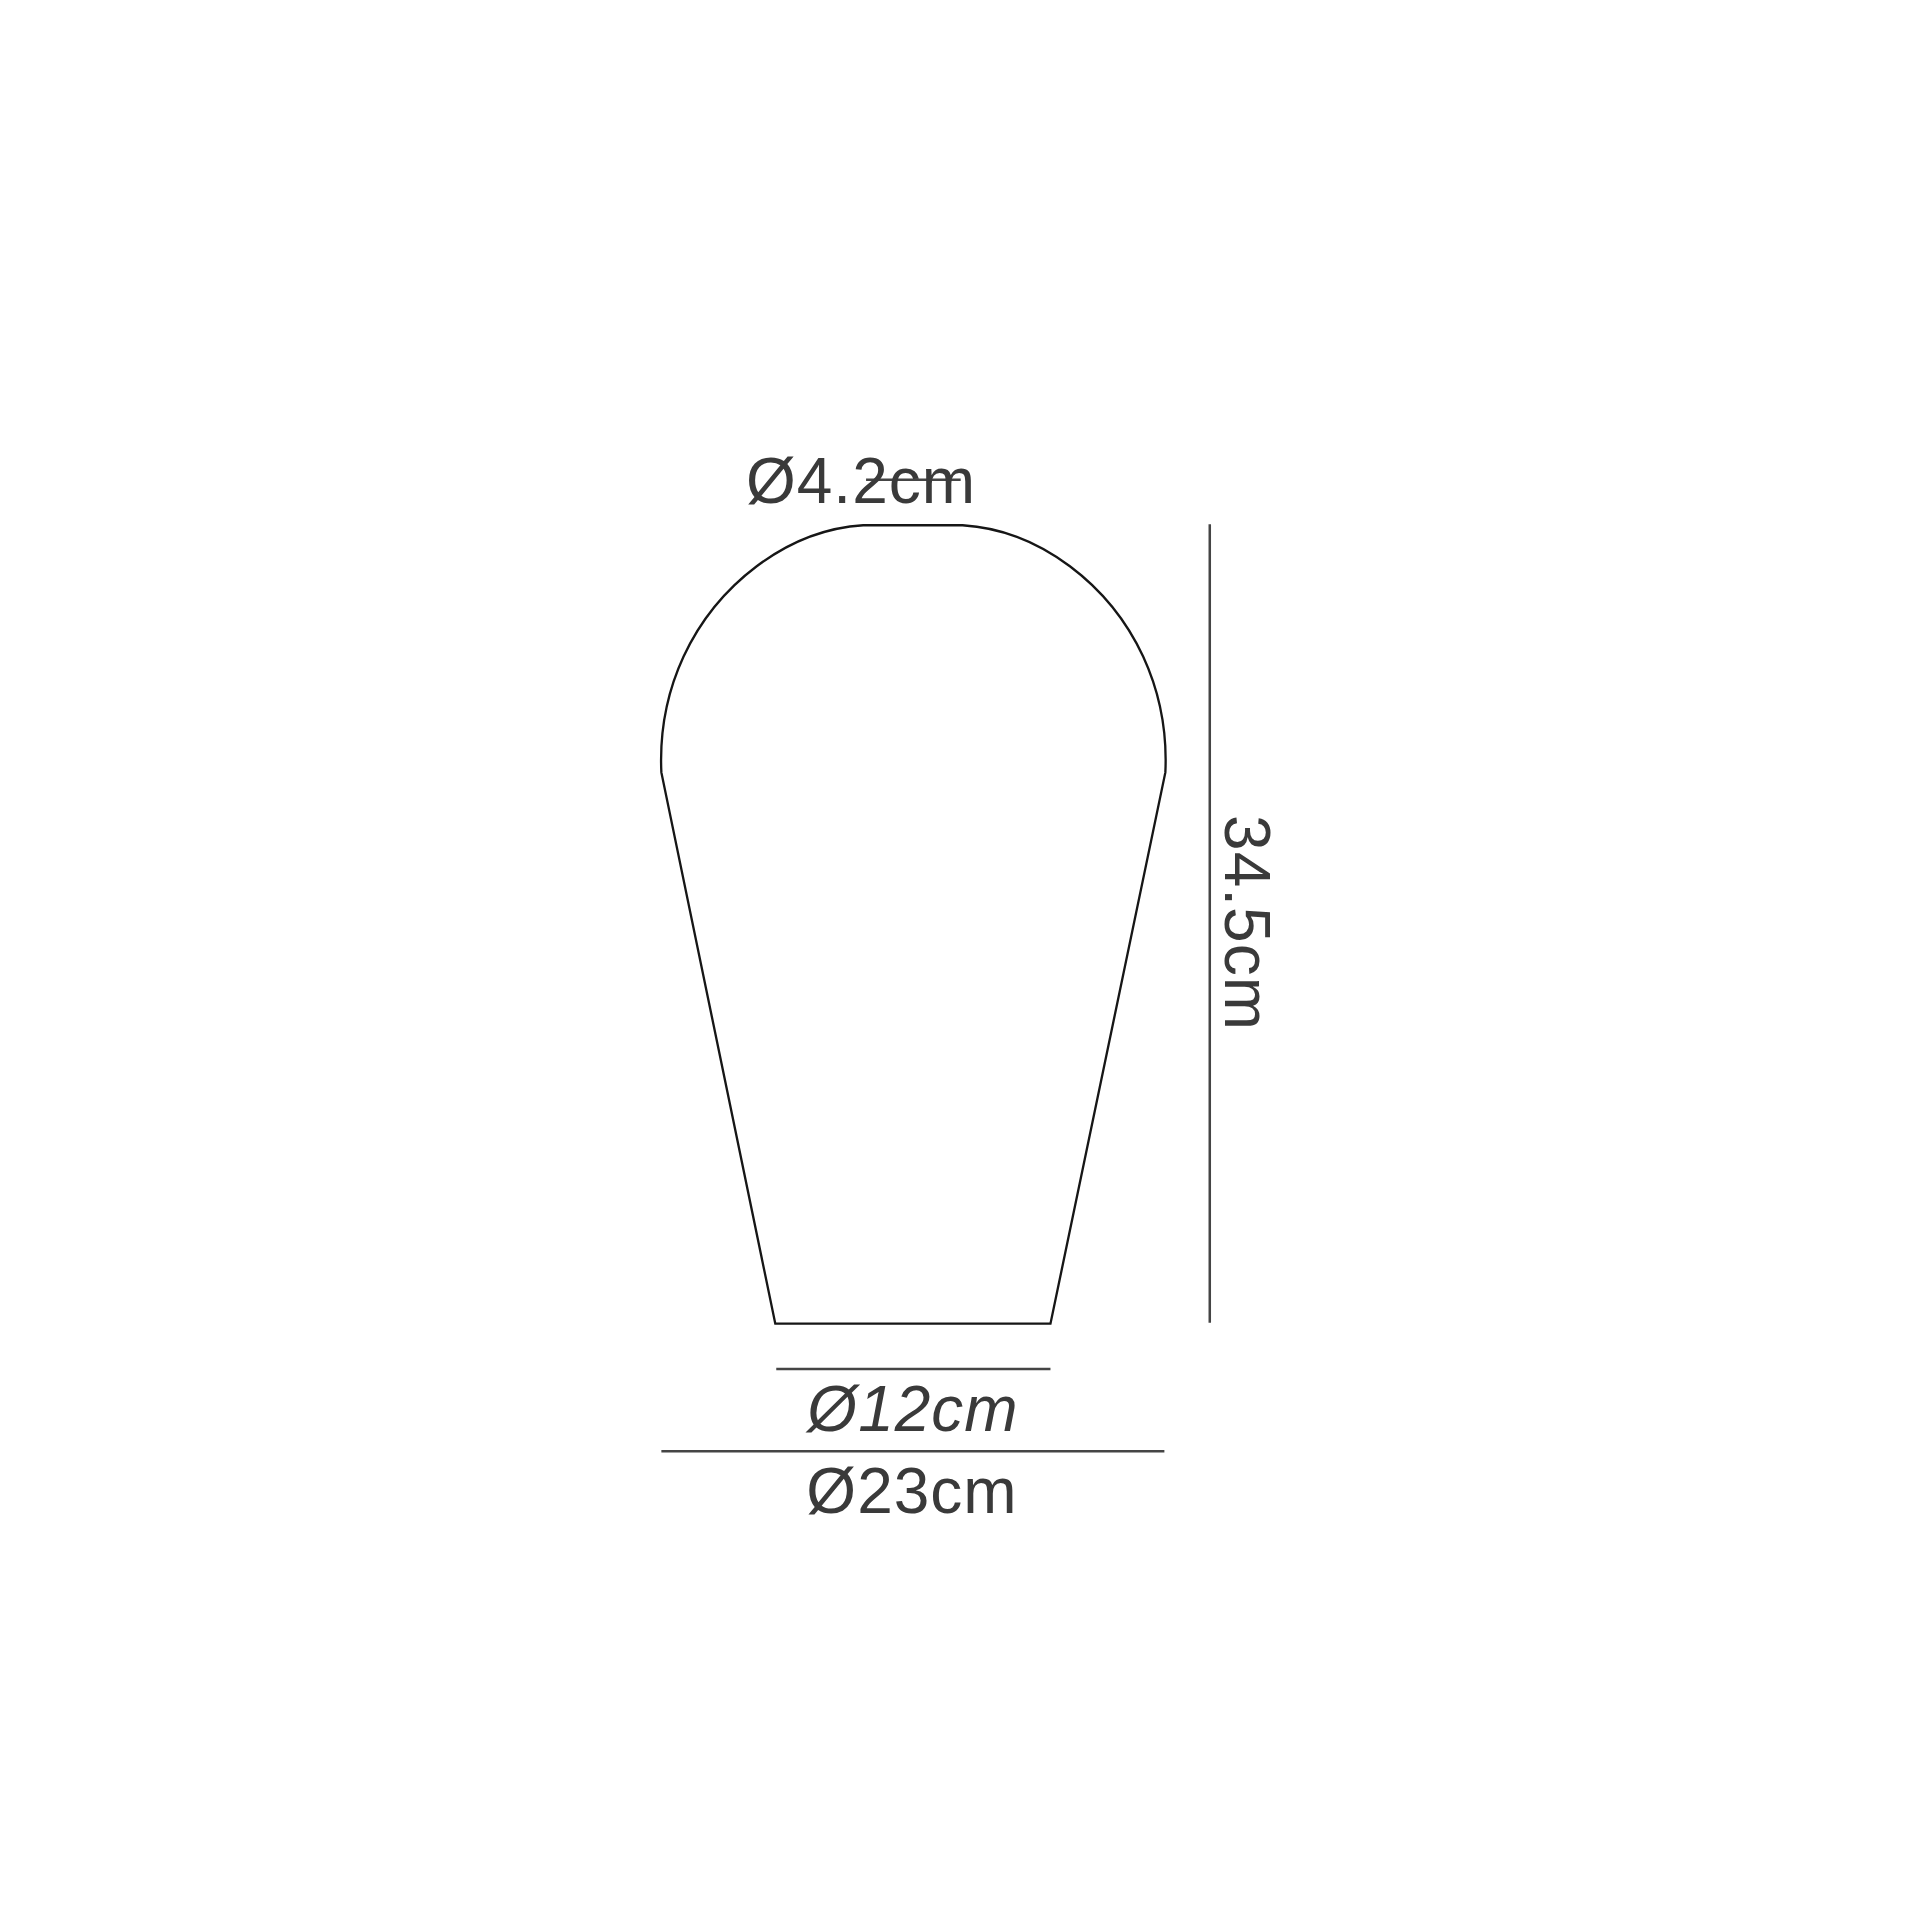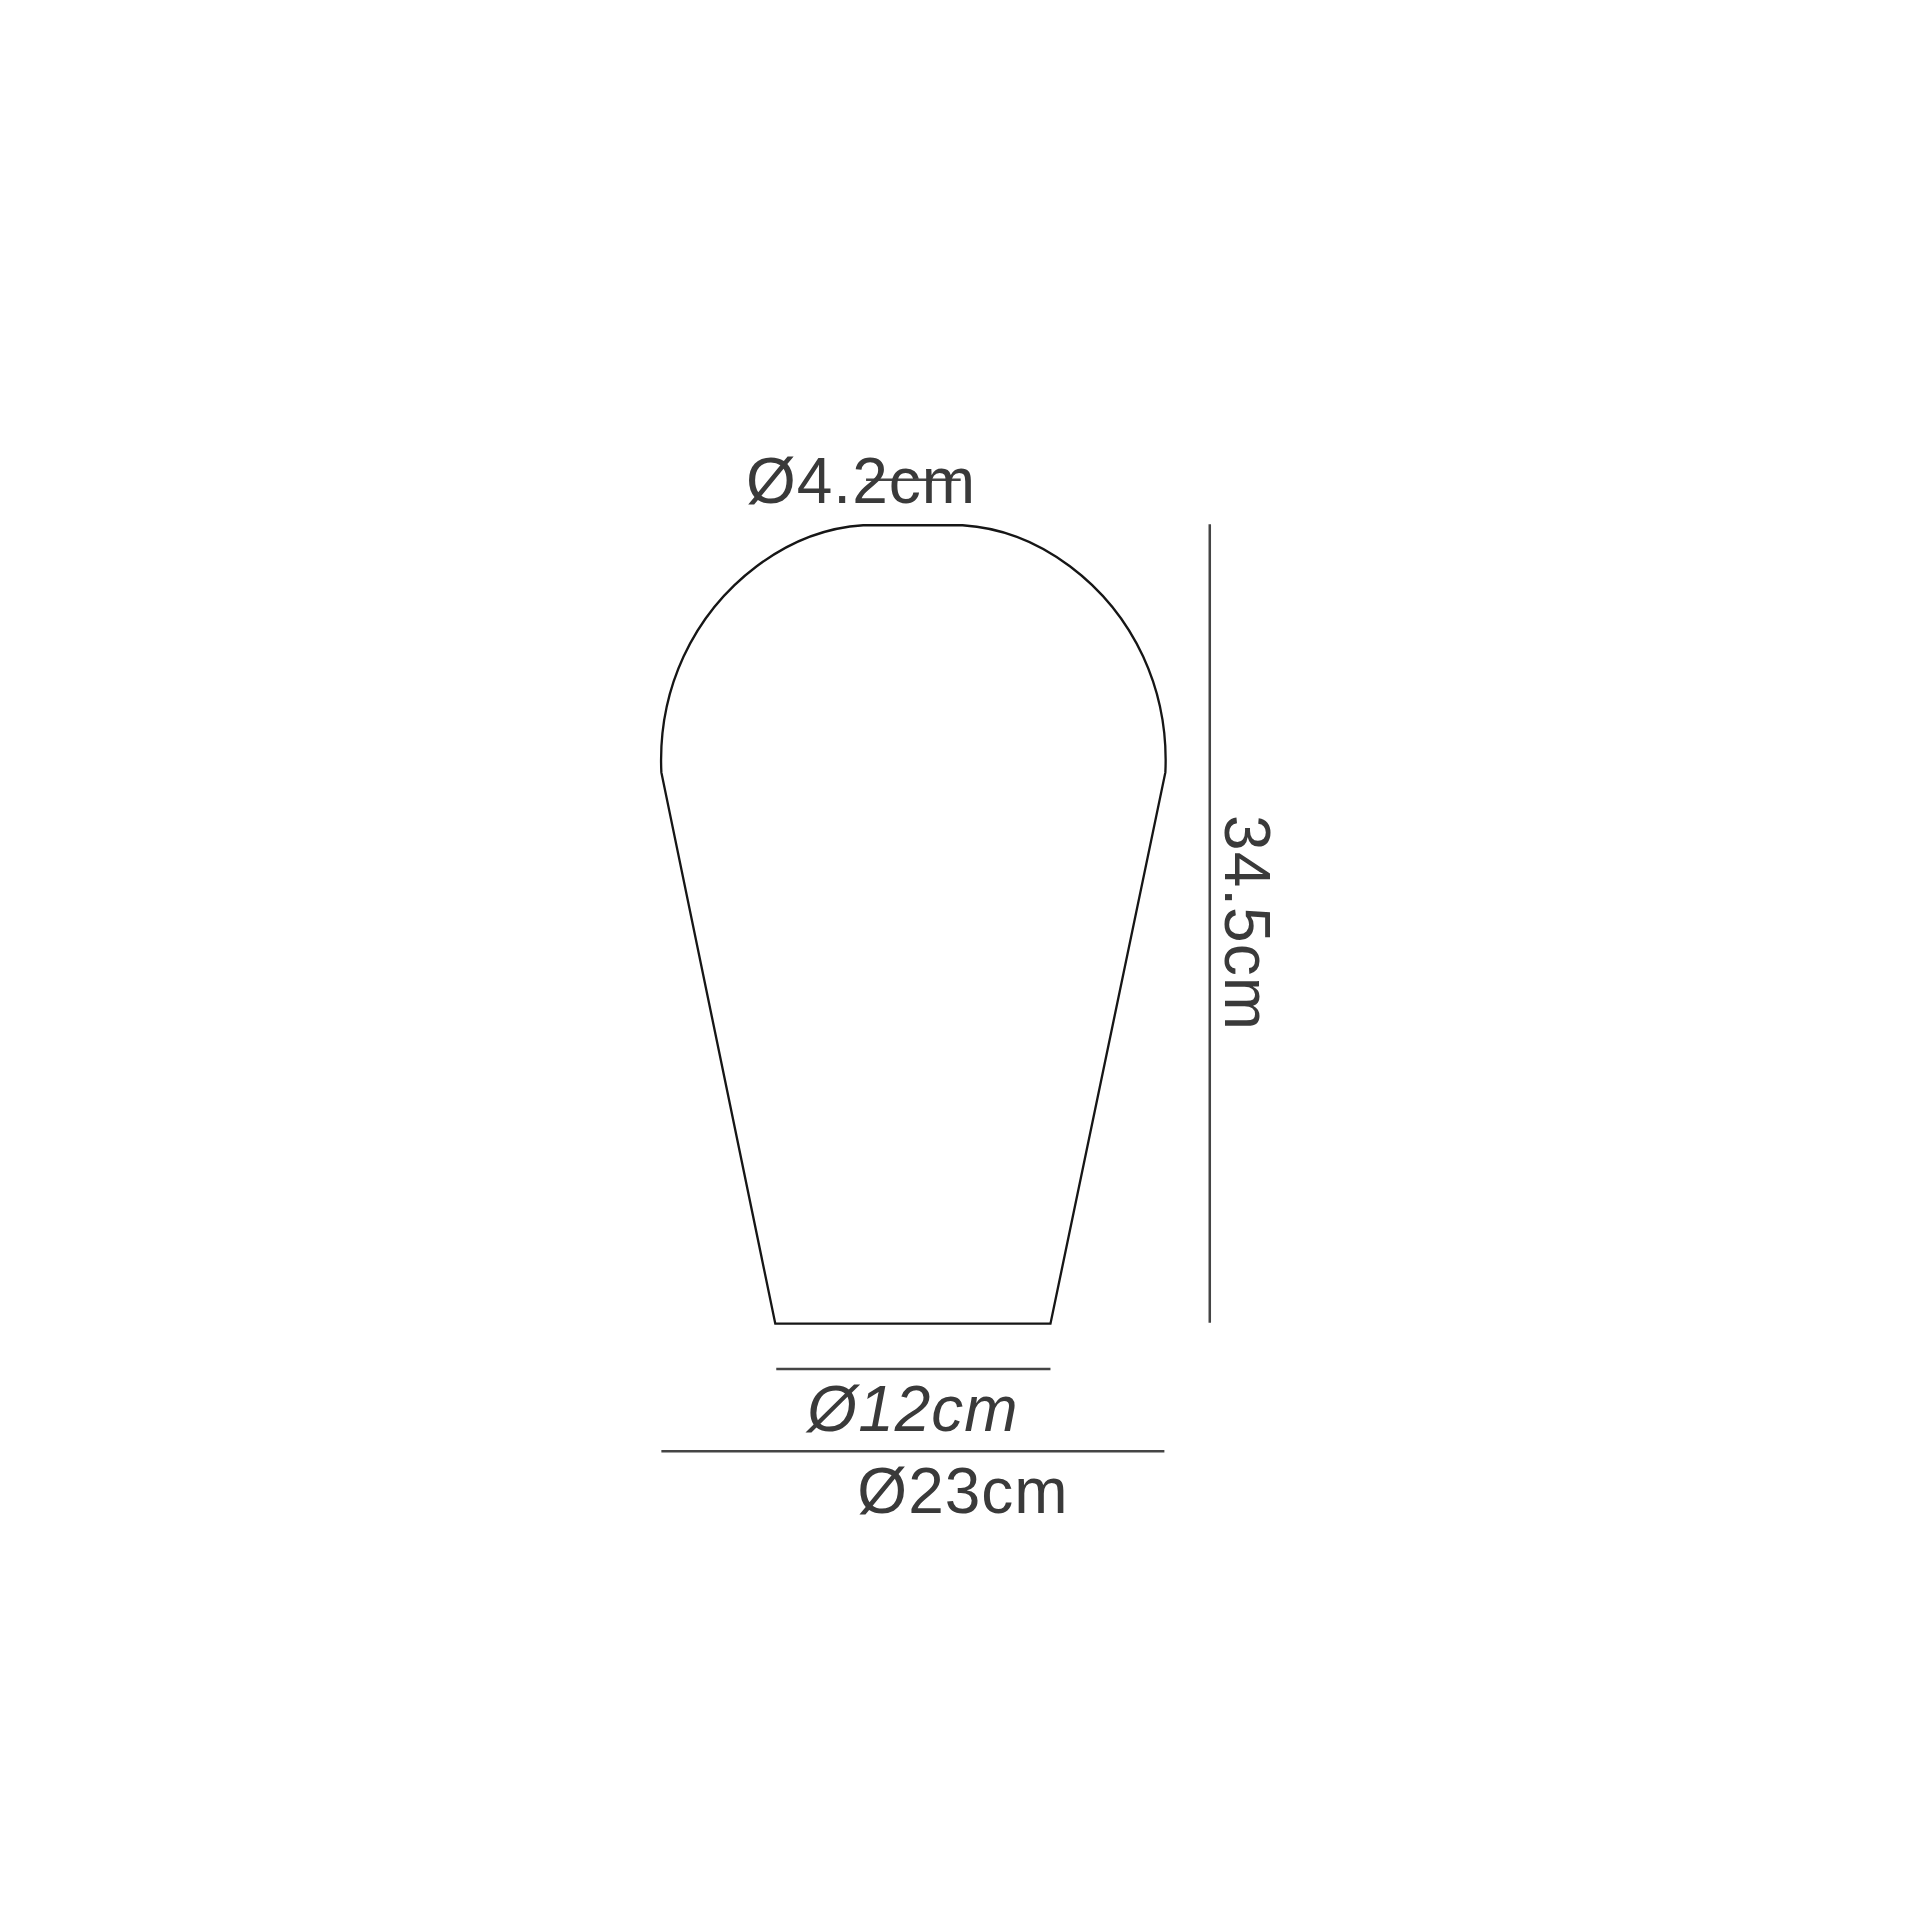--- a/index.html
+++ b/index.html
@@ -77,16 +77,16 @@
 
     <line class="dim-stroke" x1="685" y1="1503" x2="1206" y2="1503"></line>
   </svg>
 
   <div class="dim-label center-x" style="left: 861px; top: 409px; margin-top: 40px;">Ø4.2cm</div>
 
   <div class="dim-label rotated" style="left: 1247px; top: 923px;">34.5cm</div>
 
   <div class="dim-label center-x" style="left: 913px; top: 1377px; font-style: italic;">Ø12cm</div>
 
-  <div class="dim-label center-x" style="left: 963px; top: 1459px;">Ø23cm</div>
+  <div class="dim-label center-x" style="left: 912px; top: 1459px;">Ø23cm</div>
 
 </div>
 
 
 </body></html>

